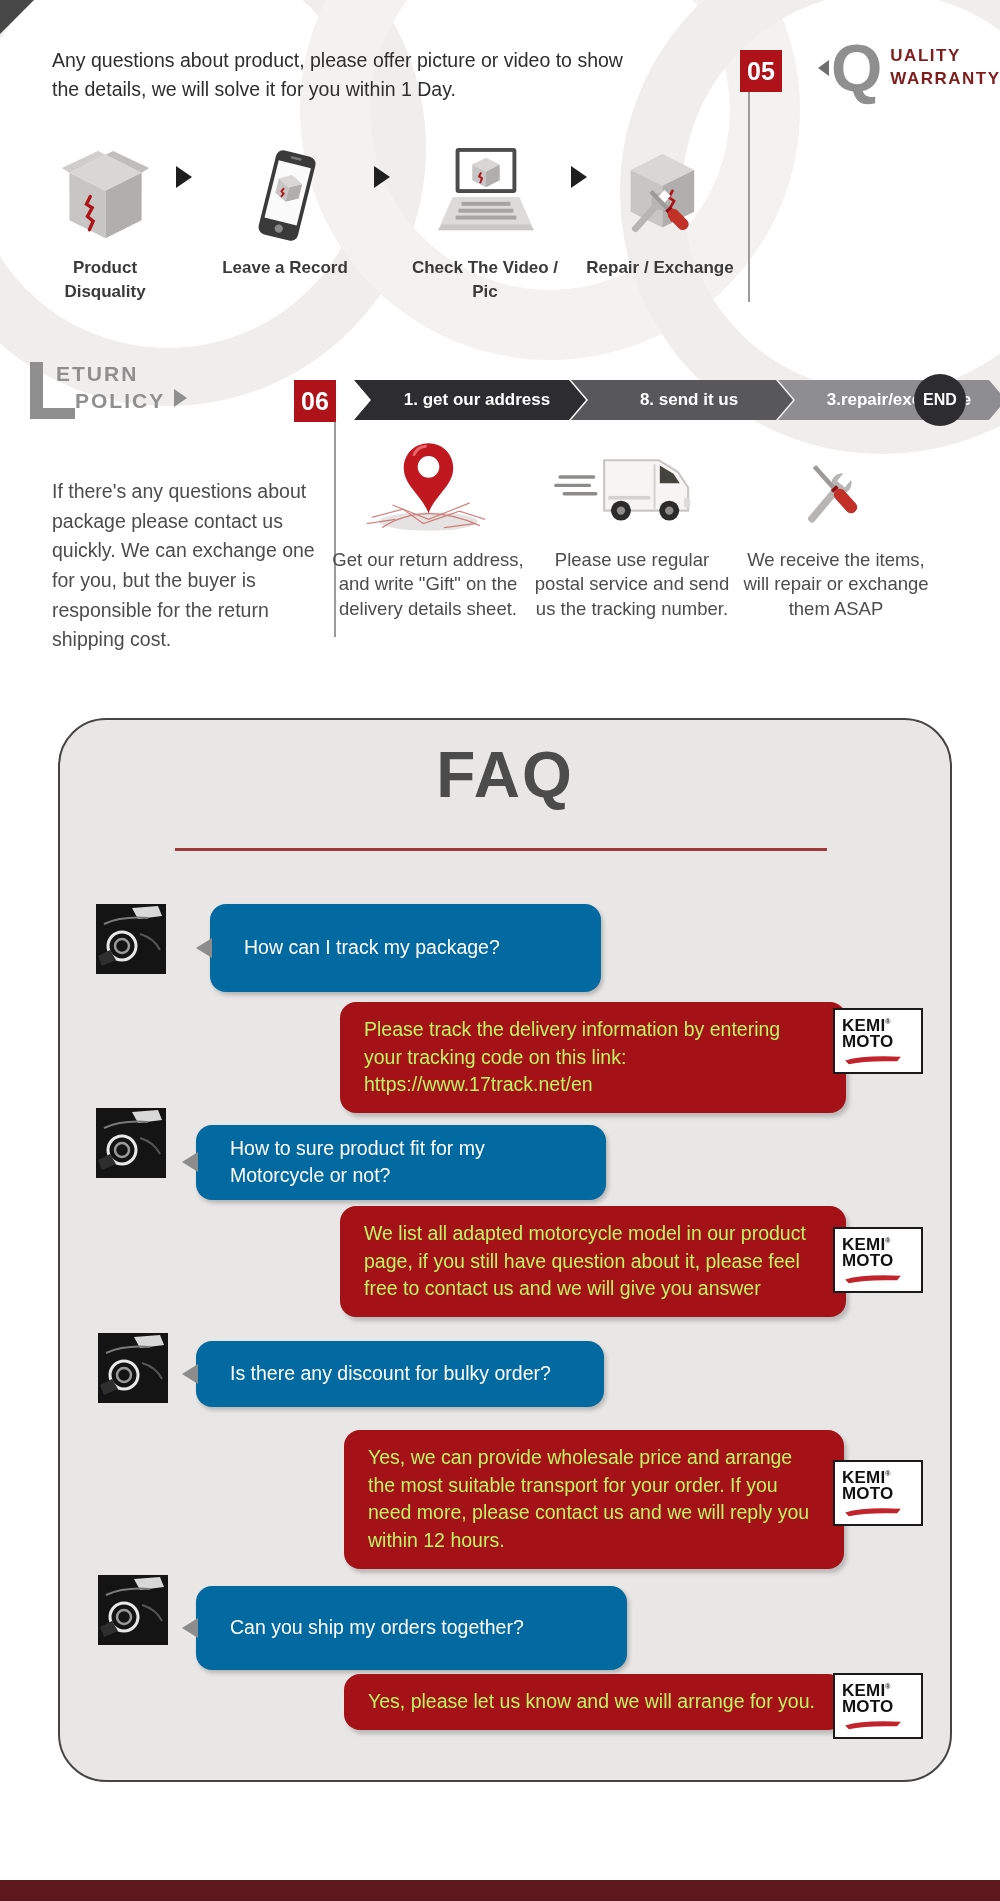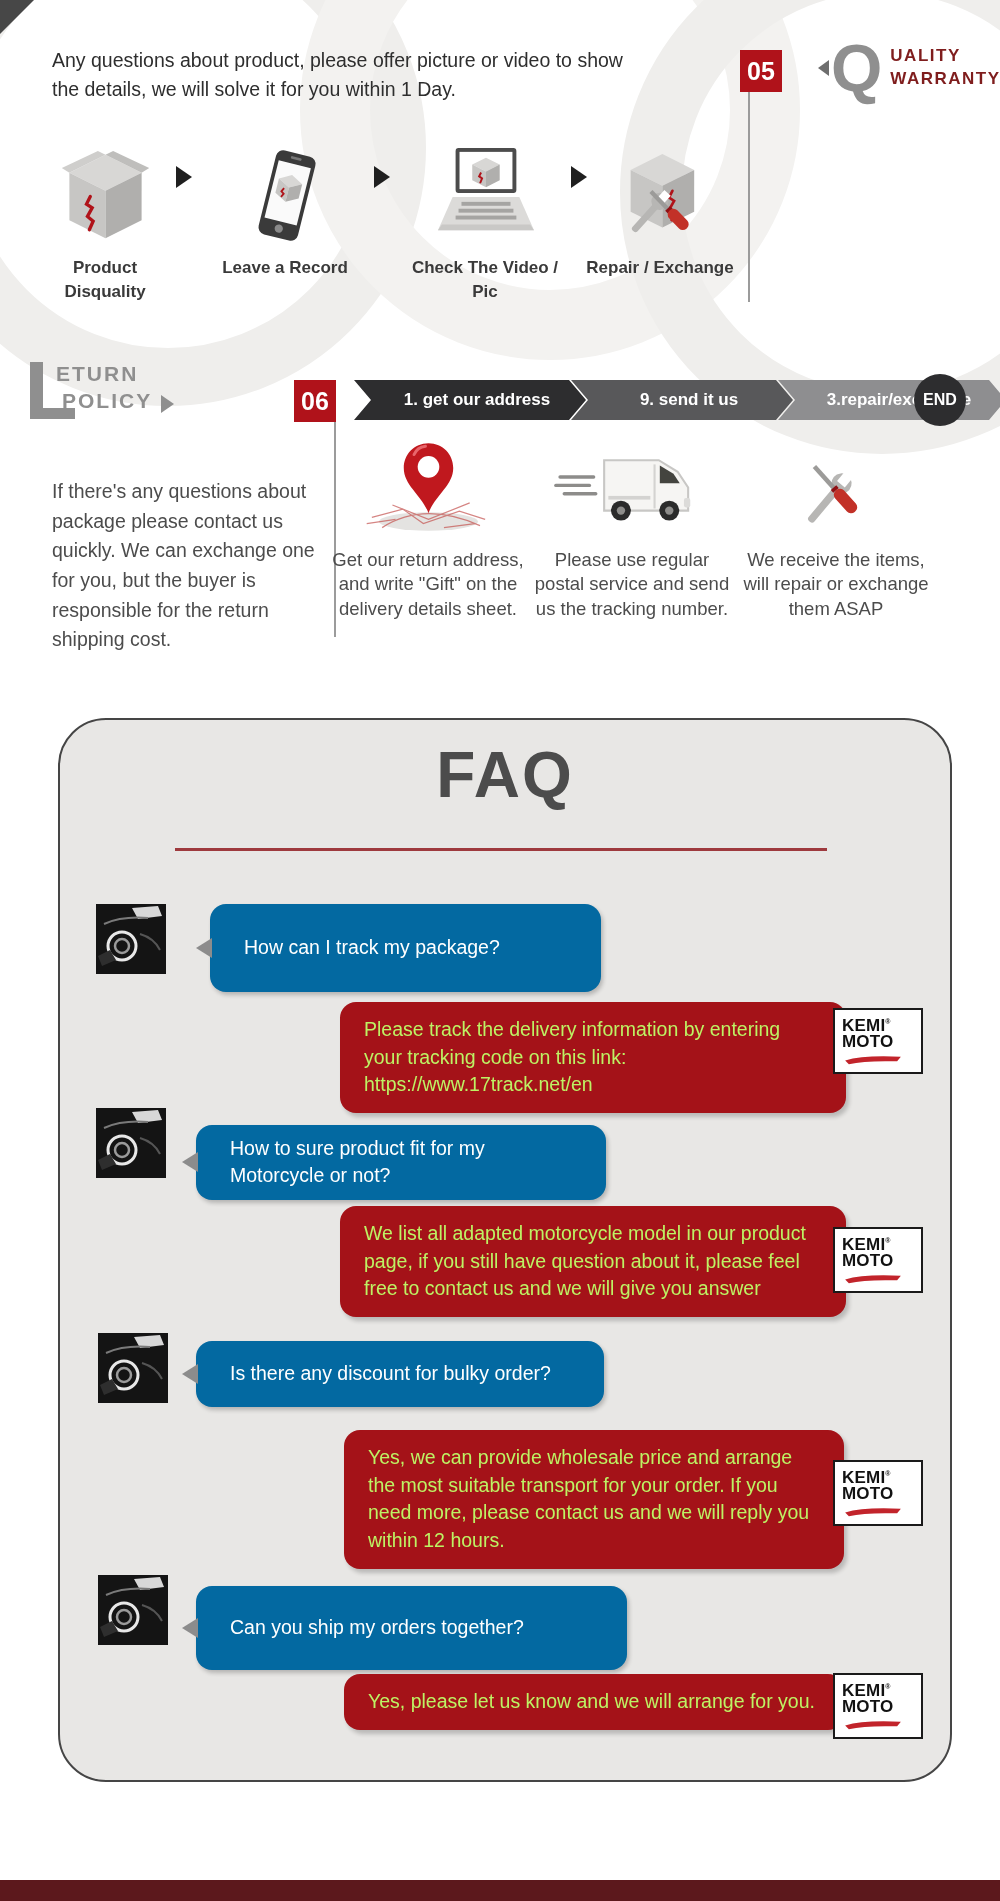--- a/index.html
+++ b/index.html
@@ -33,22 +33,22 @@
         border-top:11px solid transparent;border-bottom:11px solid transparent;}
   .sa-1{left:176px;} .sa-2{left:374px;} .sa-3{left:571px;}
   .step-label{position:absolute;top:256px;width:150px;text-align:center;font-size:17px;
         font-weight:700;color:#3a3a3a;line-height:1.4;}
   .sl-1{left:30px;} .sl-2{left:210px;} .sl-3{left:410px;} .sl-4{left:585px;}
   
   .rp-logo{position:absolute;left:30px;top:362px;width:180px;height:62px;z-index:2;}
   .rp-l{position:absolute;left:0;top:0;width:32px;height:46px;
         border-left:13px solid #8f8f8f;border-bottom:11px solid #8f8f8f;}
   .rp-t1{position:absolute;left:26px;top:0;font-size:21px;font-weight:800;color:#8f8f8f;letter-spacing:2px;}
-  .rp-t2{position:absolute;left:32px;top:27px;font-size:21px;font-weight:800;color:#8f8f8f;
-        letter-spacing:2px;display:flex;align-items:flex-end;}
+  .rp-t2{position:absolute;left:45px;top:27px;font-size:21px;font-weight:800;color:#8f8f8f;
+        letter-spacing:2px;display:flex;align-items:flex-start;}
   .rp-t2 .tri-right{width:0;height:0;border-left:13px solid #8f8f8f;
         border-top:9px solid transparent;border-bottom:9px solid transparent;margin-left:9px;}
   .badge-06{left:294px;top:380px;}
   .vline-06{left:334px;top:422px;height:215px;}
   .rp-intro{position:absolute;left:52px;top:477px;width:290px;font-size:19.5px;line-height:1.52;
         font-weight:500;color:#4c4c4c;z-index:2;}
   .flow{position:absolute;left:354px;top:380px;display:flex;z-index:2;}
   .flow-arrow{height:40px;display:flex;align-items:center;justify-content:center;color:#fff;
         font-size:17px;font-weight:600;padding:0 8px 0 22px;
         clip-path:polygon(0 0,calc(100% - 17px) 0,100% 50%,calc(100% - 17px) 100%,0 100%,17px 50%);}
@@ -198,21 +198,21 @@
     </div>
   </div>
 
   <div class="badge badge-06">06</div>
   <div class="vline vline-06"></div>
 
   <div class="rp-intro">If there's any questions about package please contact us quickly. We can exchange one for you, but the buyer is responsible for the return shipping cost.</div>
 
   <div class="flow">
     <div class="flow-arrow fa-1">1. get our address</div>
-    <div class="flow-arrow fa-2">9. send it us</div>
+    <div class="flow-arrow fa-2">8. send it us</div>
     <div class="flow-arrow fa-3">3.repair/exchange</div>
   </div>
   <div class="flow-end">END</div>
 
   <div class="rp-col rc-1">
     <div class="col-icon">
       <svg viewBox="0 0 160 100" width="165" height="103">
         <ellipse cx="80" cy="82" rx="48" ry="9" fill="#e4e3e1"></ellipse>
         <g stroke="#c4524f" stroke-width="1.2" fill="none" opacity="0.7">
           <path d="M25,78 L55,70 L75,84 L110,72 L135,80"></path>

